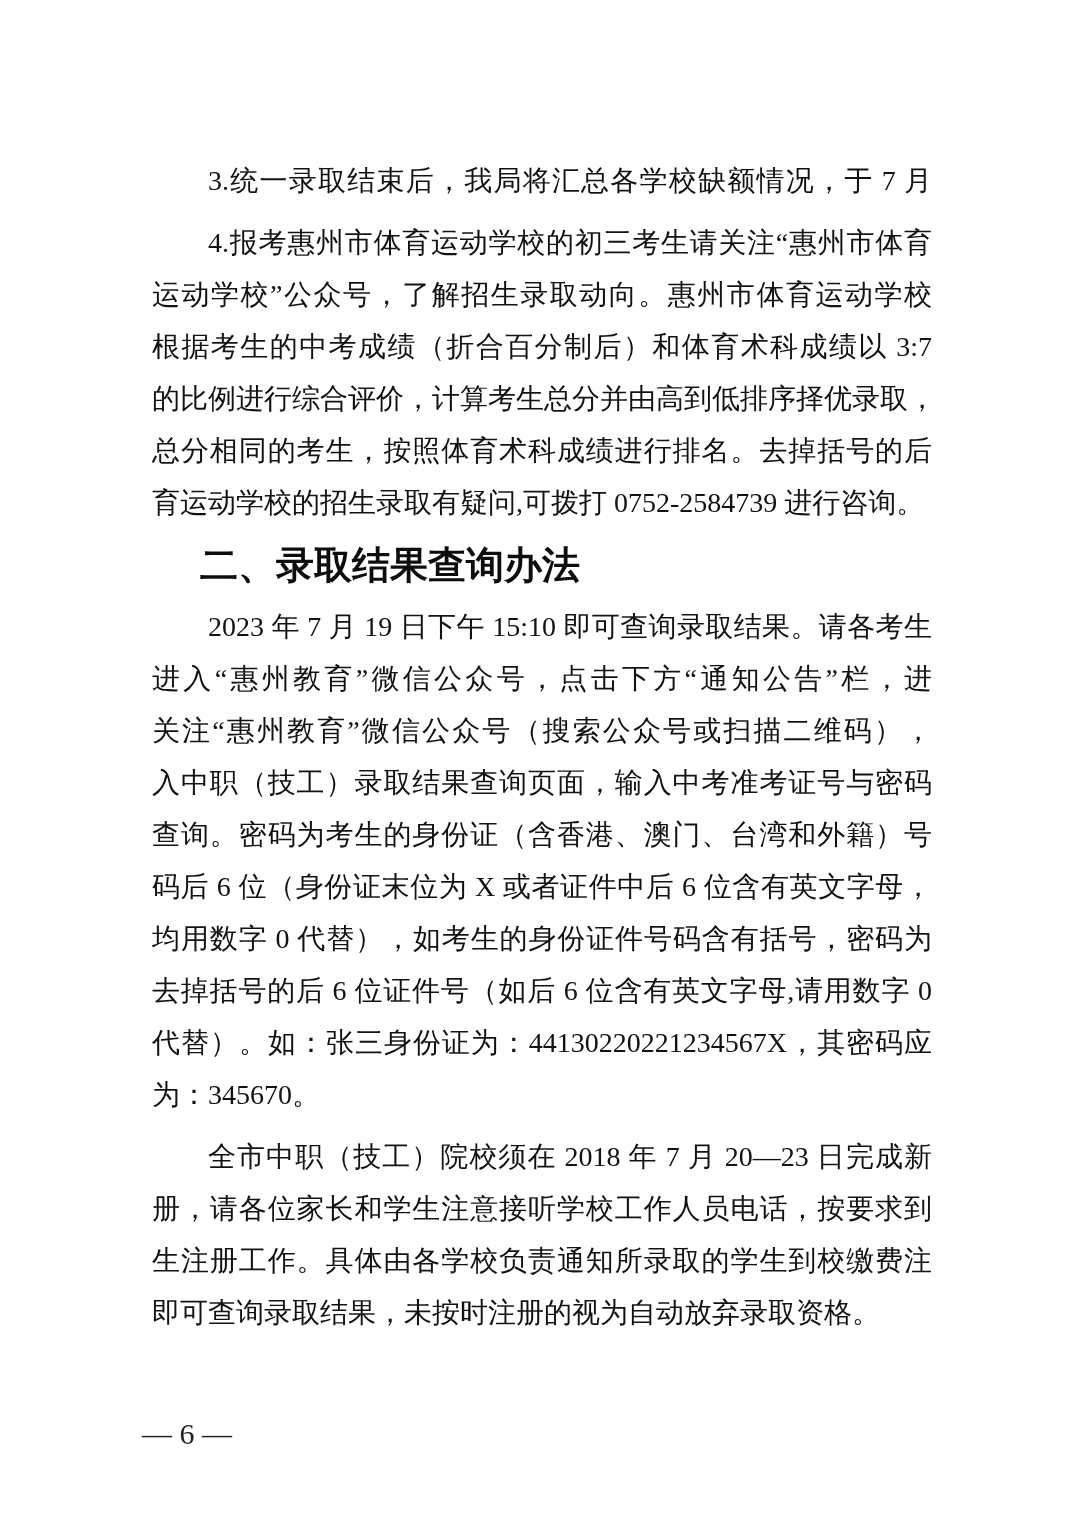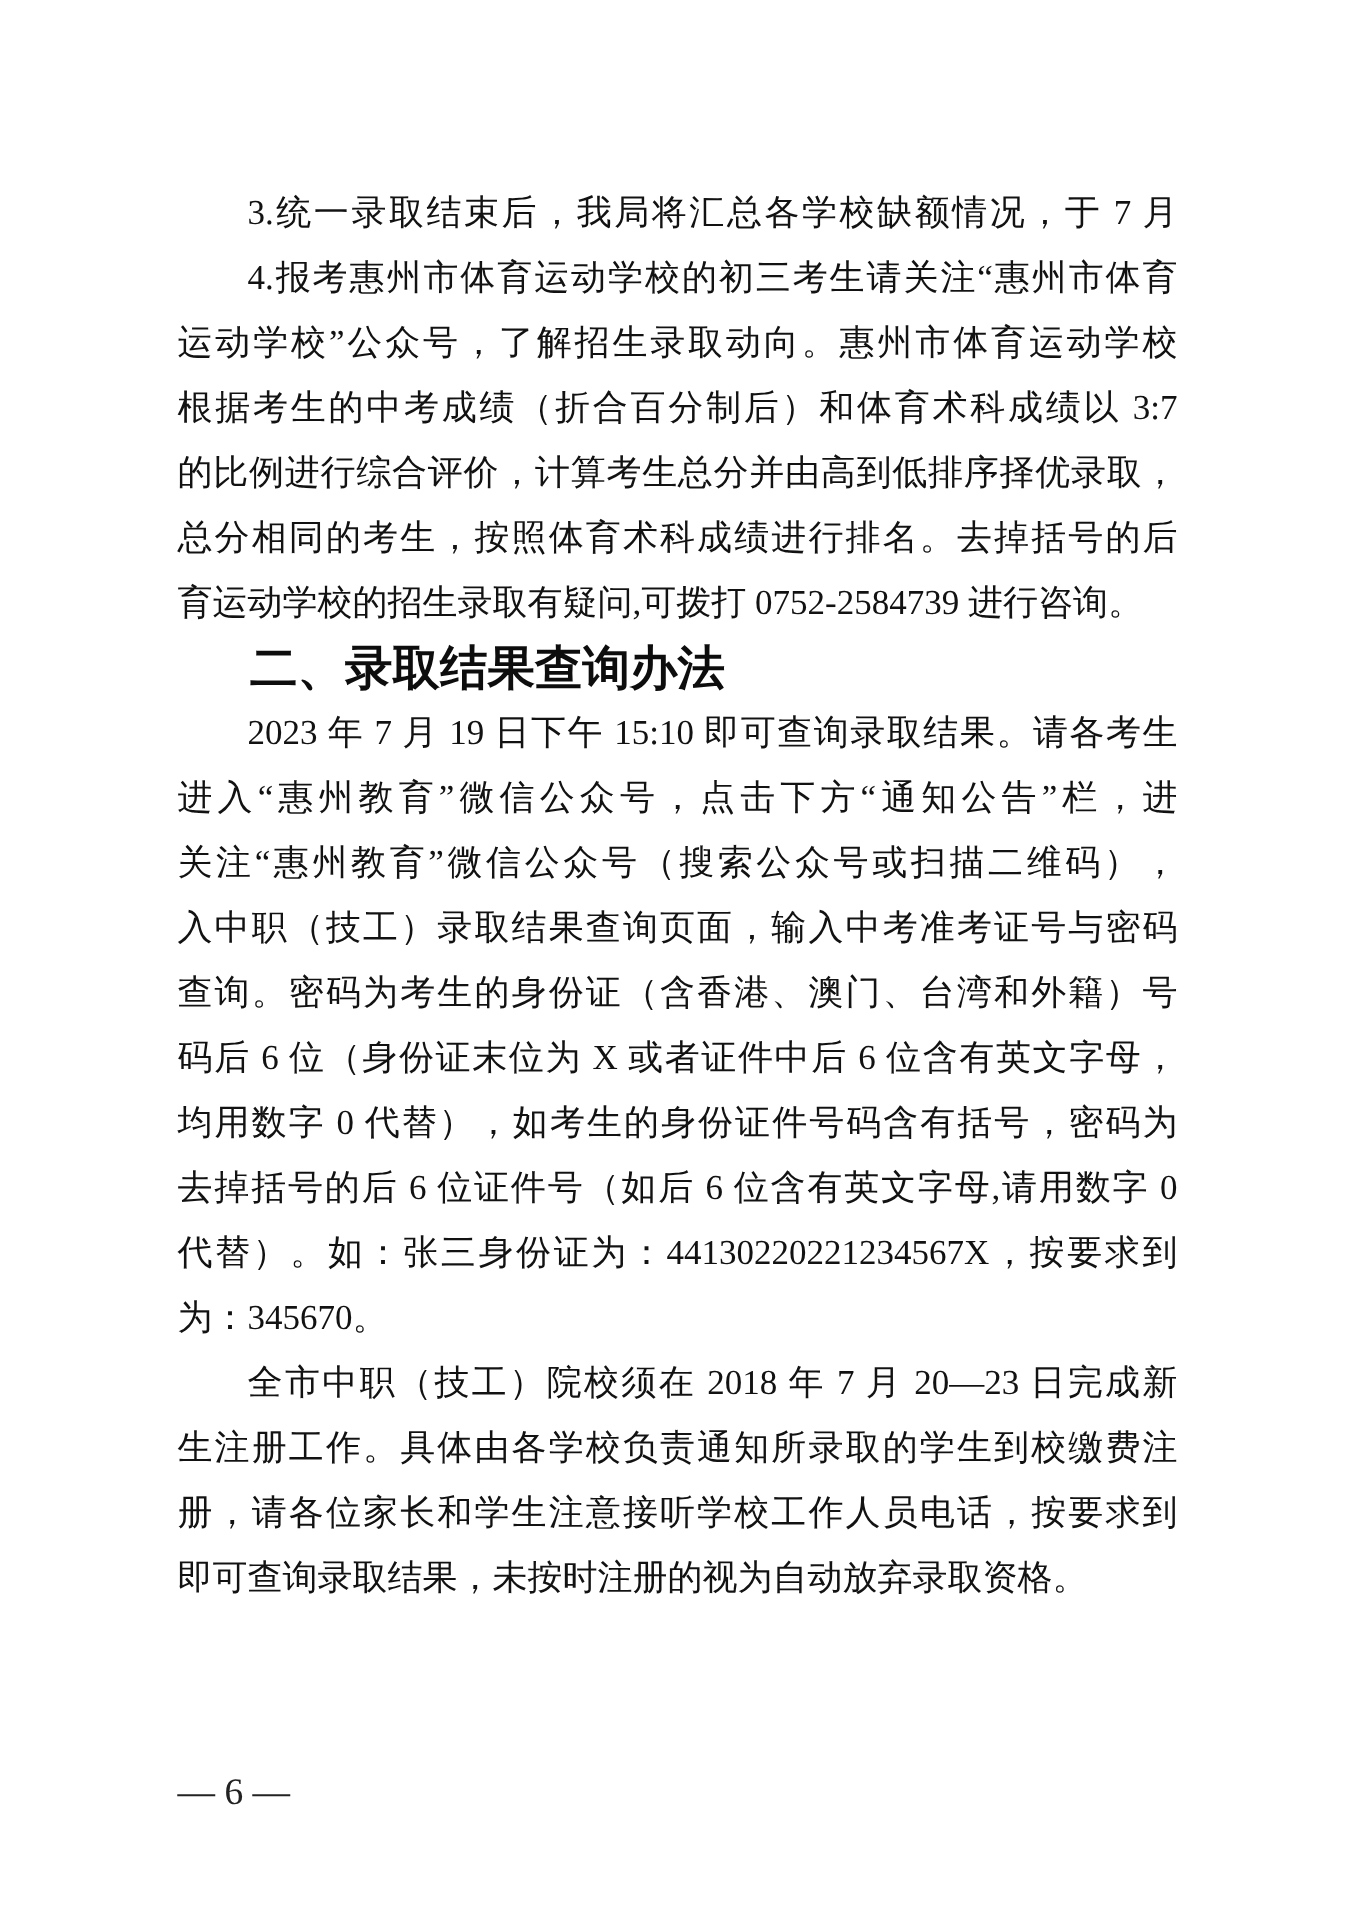--- a/index.html
+++ b/index.html
@@ -13,21 +13,21 @@
   .content {
     position: absolute;
     left: 142px;
     top: 145px;
     width: 800px;
     font-family: "Liberation Serif", "DejaVu Serif", serif;
     font-size: 28px;
     line-height: 52px;
     color: #121212;
   }
-  .para { margin: 0; padding: 0; }
+  .para { margin: 10px; padding: 0; }
   .line {
     text-align: justify;
     text-align-last: justify;
     text-justify: inter-character;
     white-space: nowrap;
   }
   .line.end {
     text-align-last: left;
   }
   .line.indent {
@@ -74,27 +74,27 @@
 
     <div class="para">
       <div class="line indent">2023 年 7 月 19 日下午 15:10 即可查询录取结果。请各考生</div>
       <div class="line">进入“惠州教育”微信公众号，点击下方“通知公告”栏，进</div>
       <div class="line">关注“惠州教育”微信公众号（搜索公众号或扫描二维码），</div>
       <div class="line">入中职（技工）录取结果查询页面，输入中考准考证号与密码</div>
       <div class="line">查询。密码为考生的身份证（含香港、澳门、台湾和外籍）号</div>
       <div class="line">码后 6 位（身份证末位为 X 或者证件中后 6 位含有英文字母，</div>
       <div class="line">均用数字 0 代替），如考生的身份证件号码含有括号，密码为</div>
       <div class="line">去掉括号的后 6 位证件号（如后 6 位含有英文字母,请用数字 0</div>
-      <div class="line">代替）。如：张三身份证为：44130220221234567X，按要求到</div>
+      <div class="line">代替）。如：张三身份证为：44130220221234567X，其密码应</div>
       <div class="line end">为：345670。</div>
     </div>
 
     <div class="para">
       <div class="line indent">全市中职（技工）院校须在 2018 年 7 月 20—23 日完成新</div>
+      <div class="line">册，请各位家长和学生注意接听学校工作人员电话，按要求到</div>
       <div class="line">生注册工作。具体由各学校负责通知所录取的学生到校缴费注</div>
-      <div class="line">册，请各位家长和学生注意接听学校工作人员电话，按要求到</div>
       <div class="line end">即可查询录取结果，未按时注册的视为自动放弃录取资格。</div>
     </div>
 
   </div>
 
   <div class="footer">— 6 —</div>
 </div>
 
 </body></html>

